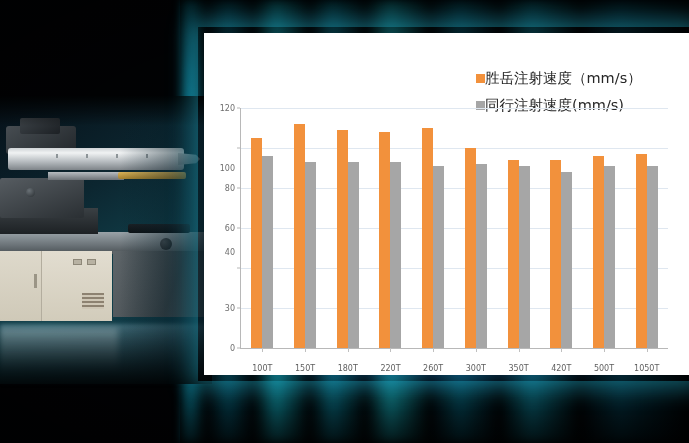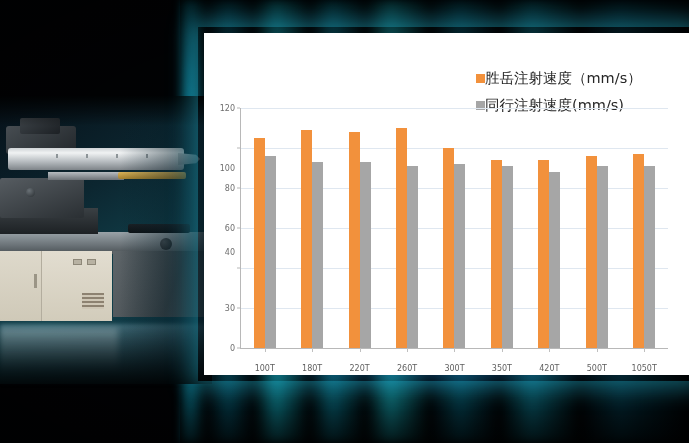--- a/index.html
+++ b/index.html
@@ -348,20 +348,26 @@
       <div class="axis-y"></div>
       <div class="axis-x"></div>
       <div class="groups" id="groups">
           <div class="group">
             <div class="bar bar-a" title="胜岳注射速度（mm/s）: 105" style="height: 210px; background: rgb(242, 145, 60);"></div>
             <div class="bar bar-b" title="同行注射速度(mm/s): 96" style="height: 192px; background: rgb(166, 166, 166);"></div>
             <div class="xtick-mark"></div>
             <div class="xtick-label">100T</div>
           </div>
           <div class="group">
+            <div class="bar bar-a" title="胜岳注射速度（mm/s）: 112" style="height: 224px; background: rgb(242, 145, 60);"></div>
+            <div class="bar bar-b" title="同行注射速度(mm/s): 93" style="height: 186px; background: rgb(166, 166, 166);"></div>
+            <div class="xtick-mark"></div>
+            <div class="xtick-label">150T</div>
+          </div>
+          <div class="group">
             <div class="bar bar-a" title="胜岳注射速度（mm/s）: 109" style="height: 218px; background: rgb(242, 145, 60);"></div>
             <div class="bar bar-b" title="同行注射速度(mm/s): 93" style="height: 186px; background: rgb(166, 166, 166);"></div>
             <div class="xtick-mark"></div>
             <div class="xtick-label">180T</div>
           </div>
           <div class="group">
             <div class="bar bar-a" title="胜岳注射速度（mm/s）: 108" style="height: 216px; background: rgb(242, 145, 60);"></div>
             <div class="bar bar-b" title="同行注射速度(mm/s): 93" style="height: 186px; background: rgb(166, 166, 166);"></div>
             <div class="xtick-mark"></div>
             <div class="xtick-label">220T</div>

